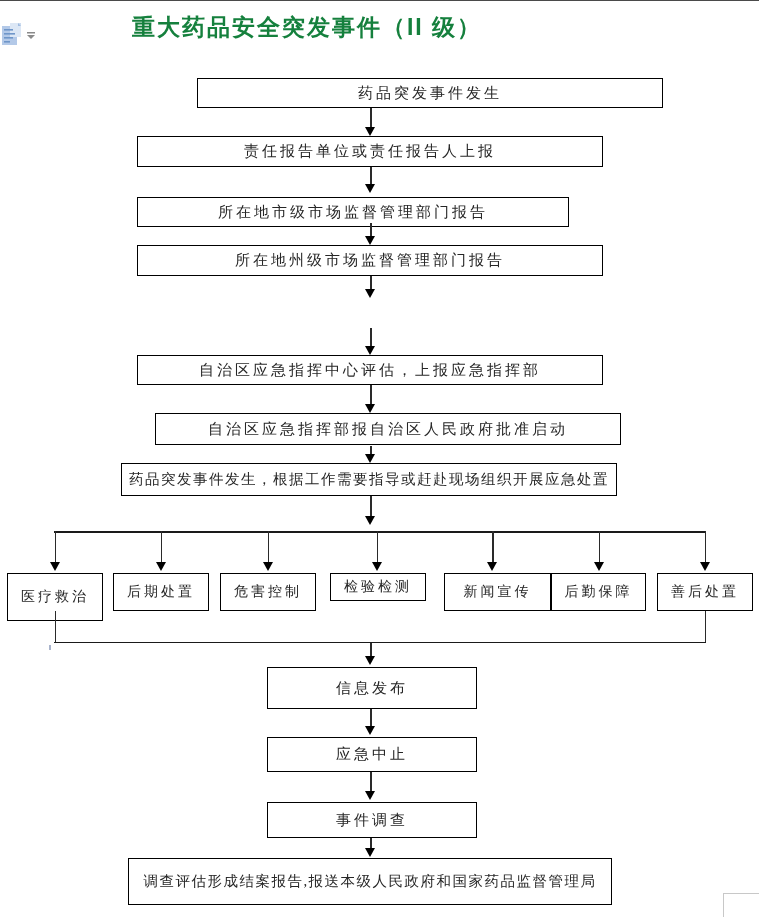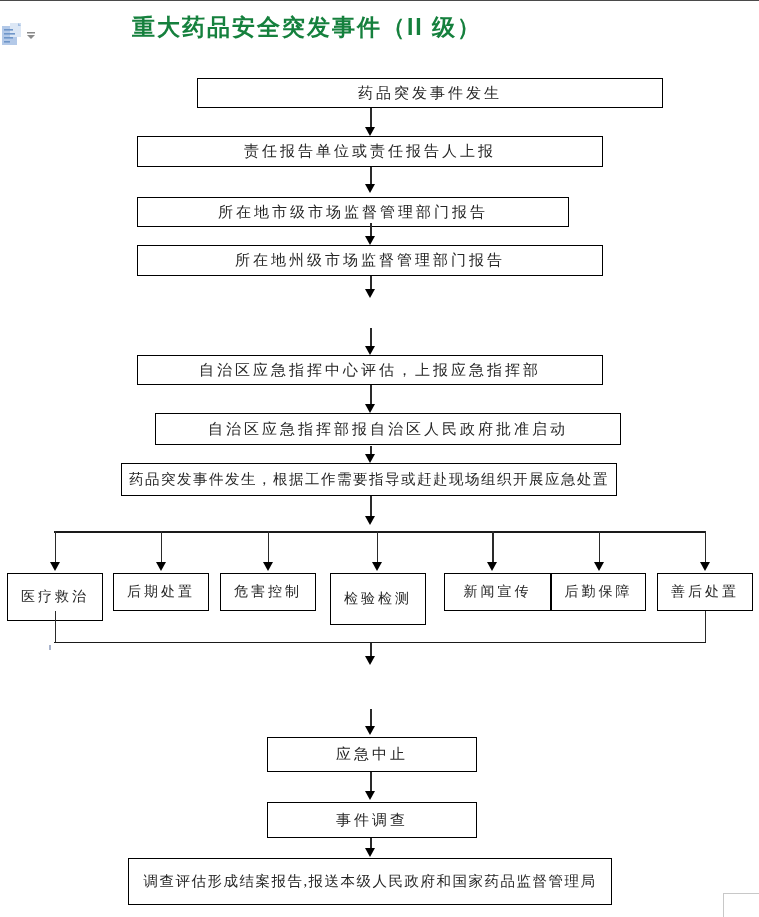--- a/index.html
+++ b/index.html
@@ -130,33 +130,34 @@
 
   <div class="vline" style="left:598.5px;top:531px;height:31px;"></div>
   <div class="ahead" style="left:594px;top:562px;"></div>
 
   <div class="vline" style="left:704.5px;top:531px;height:31px;"></div>
   <div class="ahead" style="left:700px;top:562px;"></div>
 
   <div class="box small" style="left:7px;top:573px;width:96px;height:48px;text-align:right;">医疗救治</div>
   <div class="box small" style="left:113px;top:573px;width:96px;height:38px;">后期处置</div>
   <div class="box small" style="left:220px;top:573px;width:96px;height:38px;">危害控制</div>
-  <div class="box small" style="left:330px;top:573px;width:96px;height:52px;">检验检测</div>
+  <div class="box small" style="left:330px;top:573px;width:96px;height:28px;">检验检测</div>
   <div class="box small" style="left:444px;top:573px;width:107px;height:38px;">新闻宣传</div>
   <div class="box small" style="left:551px;top:573px;width:95px;height:38px;">后勤保障</div>
   <div class="box small" style="left:657px;top:573px;width:96px;height:38px;">善后处置</div>
 
   <div class="vline" style="left:54.5px;top:611px;height:32px;"></div>
   <div class="vline" style="left:704.5px;top:611px;height:32px;"></div>
   <div class="hline" style="left:54px;top:641.5px;width:652px;"></div>
   <div class="stray"></div>
 
   <div class="vline" style="left:370px;top:643px;height:14px;"></div>
   <div class="ahead" style="left:365px;top:656px;"></div>
 
+  <div class="box" style="left:267px;top:667px;width:210px;height:42px;">信息发布</div>
 
   <div class="vline" style="left:370px;top:709px;height:18px;"></div>
   <div class="ahead" style="left:365px;top:726px;"></div>
 
   <div class="box" style="left:267px;top:737px;width:210px;height:35px;">应急中止</div>
 
   <div class="vline" style="left:370px;top:772px;height:20px;"></div>
   <div class="ahead" style="left:365px;top:791px;"></div>
 
   <div class="box" style="left:267px;top:802px;width:210px;height:36px;">事件调查</div>

